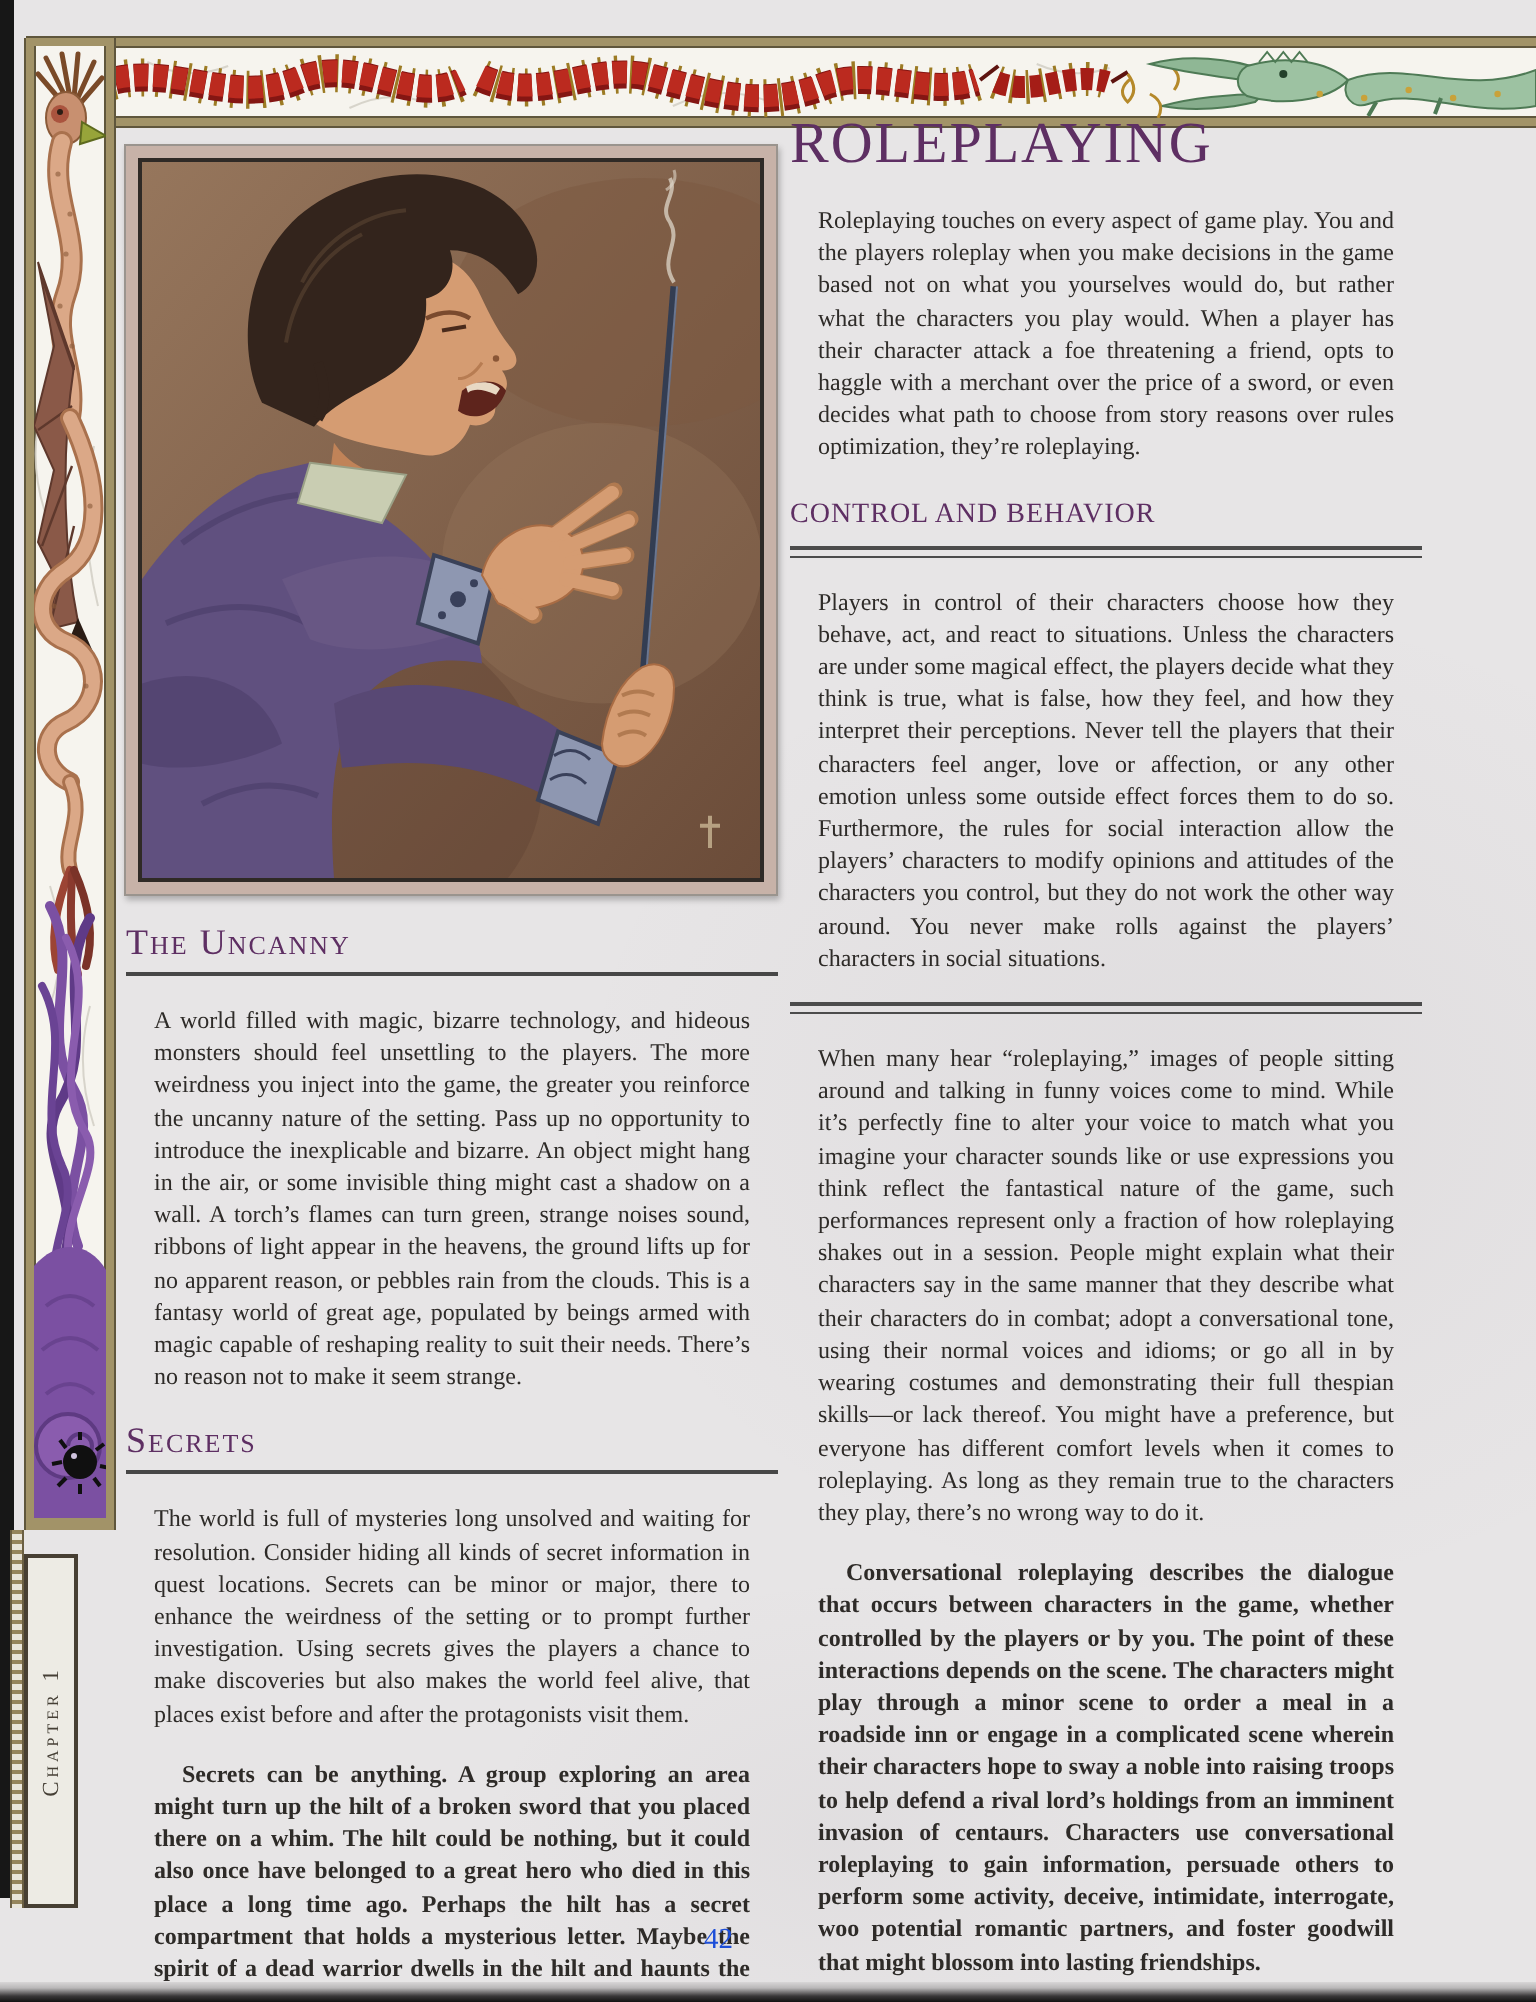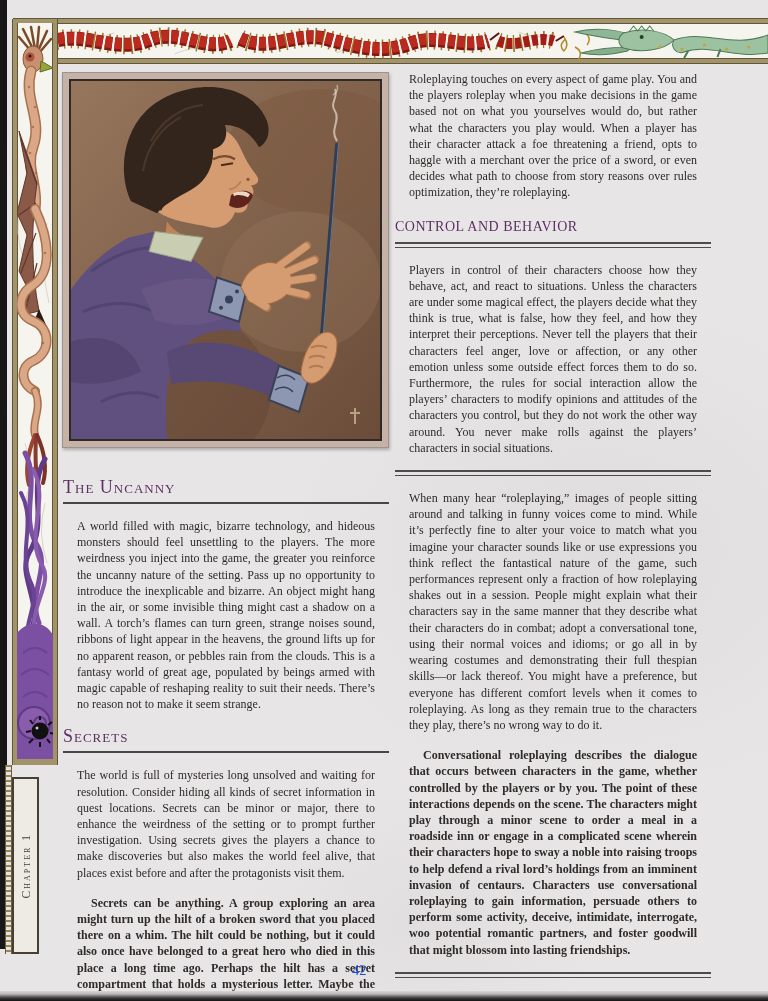--- a/index.html
+++ b/index.html
@@ -33,21 +33,21 @@
   .art-inner svg{display:block;width:100%;height:100%;}
   .col{position:absolute;}
   .col-left{left:63px;top:461px;width:326px;}
   .col-right{left:395px;top:57px;width:316px;}
   p{margin:14px;font-size:12px;line-height:16.2px;text-align:justify;}
   p + p{text-indent:14px;font-weight:bold;}
   h1,h2,h3{font-weight:normal;color:#5e2f63;font-family:"Liberation Serif",serif;}
   h1{font-size:29px;letter-spacing:1px;margin:0 0 9px;line-height:31px;}
   h2{font-size:14px;letter-spacing:.5px;margin:12px 0 0;line-height:23px;}
   h3{font-size:18px;font-variant:small-caps;letter-spacing:1px;margin:10px 0 0;line-height:21px;}
-  h3:first-child{margin-top:16px;}
+  h3:first-child{margin-top:0;}
   .rule-double{height:3px;border-top:2px solid #4c4c4c;border-bottom:1px solid #4c4c4c;margin:4px 0 9px;}
   .rule-thin{border-top:2px solid #474747;margin:4px 0 9px;}
   .page-number{position:absolute;left:352px;top:962px;font-size:14.5px;color:#1d4ed8;}
 </style>
 </head>
 <body>
 
 <div class="canvas">
 
   <div class="edge-left"></div>
@@ -239,20 +239,21 @@
     <div class="rule-thin"></div>
     <p>A world filled with magic, bizarre technology, and hideous monsters should feel unsettling to the players. The more weirdness you inject into the game, the greater you reinforce the uncanny nature of the setting. Pass up no opportunity to introduce the inexplicable and bizarre. An object might hang in the air, or some invisible thing might cast a shadow on a wall. A torch’s flames can turn green, strange noises sound, ribbons of light appear in the heavens, the ground lifts up for no apparent reason, or pebbles rain from the clouds. This is a fantasy world of great age, populated by beings armed with magic capable of reshaping reality to suit their needs. There’s no reason not to make it seem strange.</p>
     <h3>Secrets</h3>
     <div class="rule-thin"></div>
     <p>The world is full of mysteries long unsolved and waiting for resolution. Consider hiding all kinds of secret information in quest locations. Secrets can be minor or major, there to enhance the weirdness of the setting or to prompt further investigation. Using secrets gives the players a chance to make discoveries but also makes the world feel alive, that places exist before and after the protagonists visit them.</p>
     <p>Secrets can be anything. A group exploring an area might turn up the hilt of a broken sword that you placed there on a whim. The hilt could be nothing, but it could also once have belonged to a great hero who died in this place a long time ago. Perhaps the hilt has a secret compartment that holds a mysterious letter. Maybe the spirit of a dead warrior dwells in the hilt and haunts the dreams of the character who picked it up.</p>
     <p>Not everything has to have a secret, though. A wooden plate can just be a wooden plate. Features you include can be as mysterious or as obvious as you like.</p>
   </div>
 
   <div class="col col-right">
+    <h1>ROLEPLAYING</h1>
     <p>Roleplaying touches on every aspect of game play. You and the players roleplay when you make decisions in the game based not on what you yourselves would do, but rather what the characters you play would. When a player has their character attack a foe threatening a friend, opts to haggle with a merchant over the price of a sword, or even decides what path to choose from story reasons over rules optimization, they’re roleplaying.</p>
     <h2>CONTROL AND BEHAVIOR</h2>
     <div class="rule-double"></div>
     <p>Players in control of their characters choose how they behave, act, and react to situations. Unless the characters are under some magical effect, the players decide what they think is true, what is false, how they feel, and how they interpret their perceptions. Never tell the players that their characters feel anger, love or affection, or any other emotion unless some outside effect forces them to do so. Furthermore, the rules for social interaction allow the players’ characters to modify opinions and attitudes of the characters you control, but they do not work the other way around. You never make rolls against the players’ characters in social situations.</p>
     <div class="rule-double"></div>
     <p>When many hear “roleplaying,” images of people sitting around and talking in funny voices come to mind. While it’s perfectly fine to alter your voice to match what you imagine your character sounds like or use expressions you think reflect the fantastical nature of the game, such performances represent only a fraction of how roleplaying shakes out in a session. People might explain what their characters say in the same manner that they describe what their characters do in combat; adopt a conversational tone, using their normal voices and idioms; or go all in by wearing costumes and demonstrating their full thespian skills—or lack thereof. You might have a preference, but everyone has different comfort levels when it comes to roleplaying. As long as they remain true to the characters they play, there’s no wrong way to do it.</p>
     <p>Conversational roleplaying describes the dialogue that occurs between characters in the game, whether controlled by the players or by you. The point of these interactions depends on the scene. The characters might play through a minor scene to order a meal in a roadside inn or engage in a complicated scene wherein their characters hope to sway a noble into raising troops to help defend a rival lord’s holdings from an imminent invasion of centaurs. Characters use conversational roleplaying to gain information, persuade others to perform some activity, deceive, intimidate, interrogate, woo potential romantic partners, and foster goodwill that might blossom into lasting friendships.</p>
     <div class="rule-double"></div>
     <p>The players’ characters have opportunities to encounter other people wherever the group goes in the game. When they enter an inhabited town, all the townspeople are assumed to be every bit</p>
   </div>

